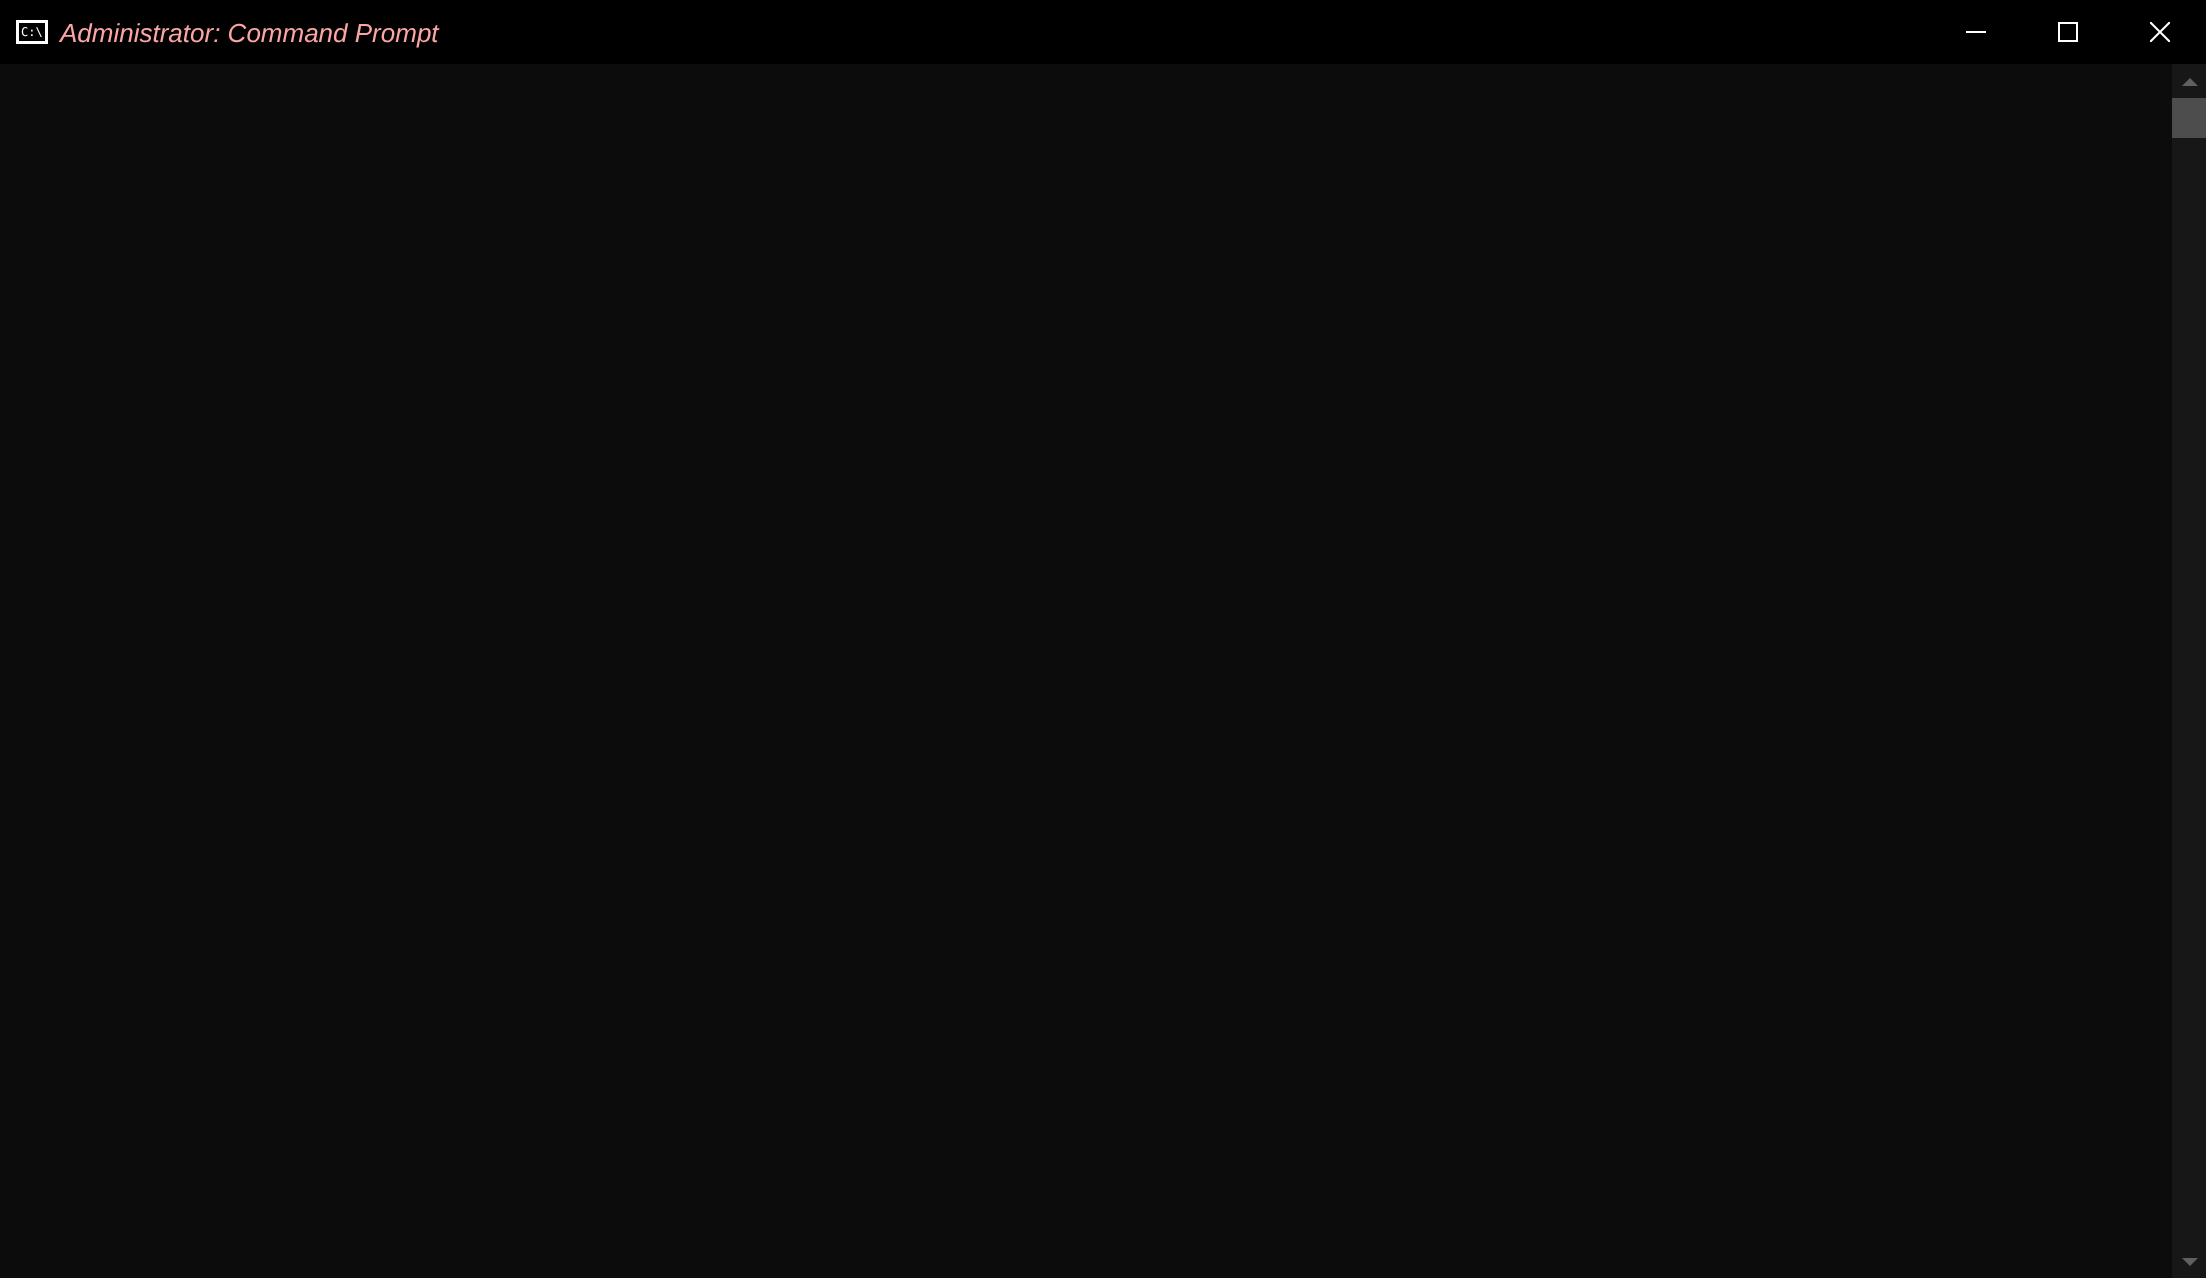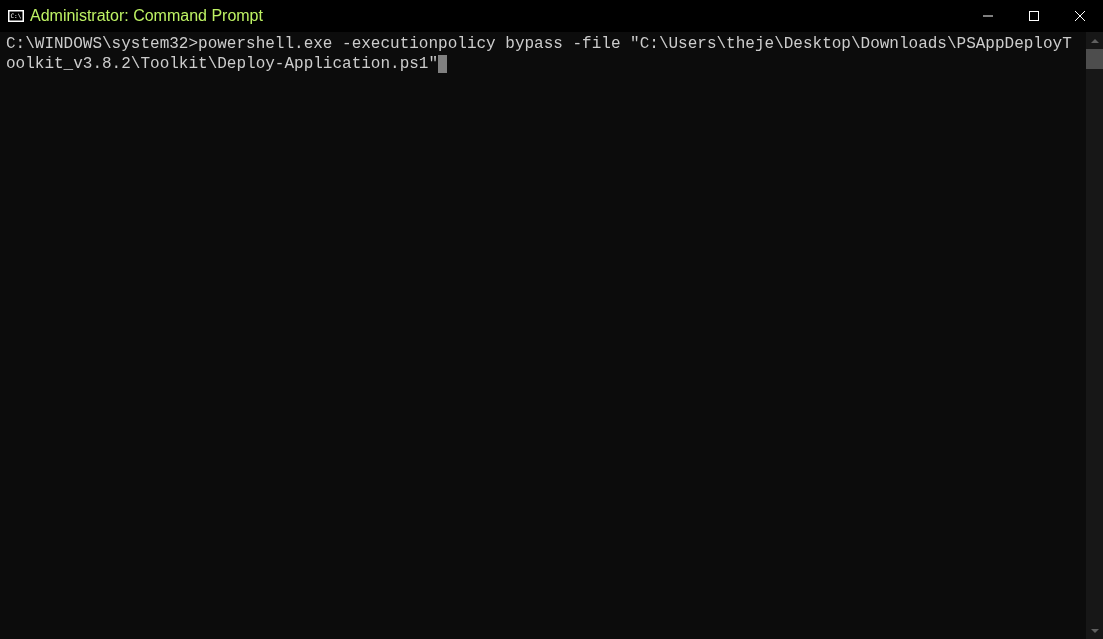--- a/index.html
+++ b/index.html
@@ -34,23 +34,24 @@
       height: 16px;
       display: flex;
       align-items: center;
       justify-content: center;
     }
     .app-icon svg {
       width: 16px;
       height: 16px;
     }
     .title-text {
-      font-size: 16px;
+      font-size: 13px;
       font-weight: 400;
-      color: #bef264;
+      color: #fca5a5;
+      font-style: italic;
     }
     .window-controls {
       display: flex;
       height: 100%;
     }
     .window-control {
       width: 46px;
       height: 32px;
       display: flex;
       align-items: center;
@@ -149,21 +150,20 @@
     <button class="window-control close">
       <svg width="10" height="10" viewBox="0 0 10 10">
         <line x1="0" y1="0" x2="10" y2="10" stroke="#fff" stroke-width="1"></line>
         <line x1="10" y1="0" x2="0" y2="10" stroke="#fff" stroke-width="1"></line>
       </svg>
     </button>
   </div>
 </div>
 
 <div class="terminal-area">
-  <div class="terminal-content"><span class="prompt-line">C:\WINDOWS\system32&gt;</span><span class="prompt-line">powershell.exe -executionpolicy bypass -file "C:\Users\theje\Desktop\Downloads\PSAppDeployToolkit_v3.8.2\Toolkit\Deploy-Application.ps1"</span><span class="cursor-block"></span></div>
 
   <div class="scrollbar-track">
     <div class="scrollbar-arrow up">
       <svg width="8" height="4" viewBox="0 0 8 4">
           <polygon points="4,0 8,4 0,4" fill="#606060"></polygon>
         </svg>
     </div>
     <div class="scrollbar-thumb"></div>
     <div class="scrollbar-arrow down">
       <svg width="8" height="4" viewBox="0 0 8 4">

